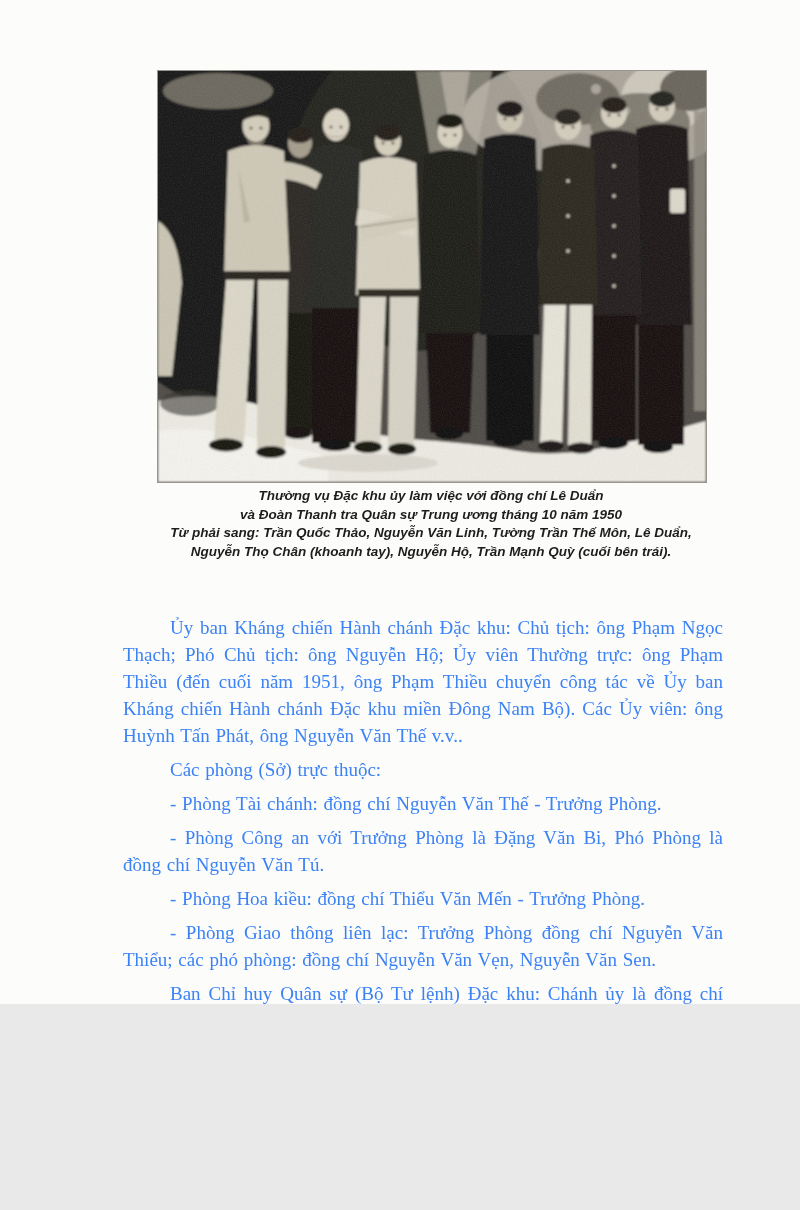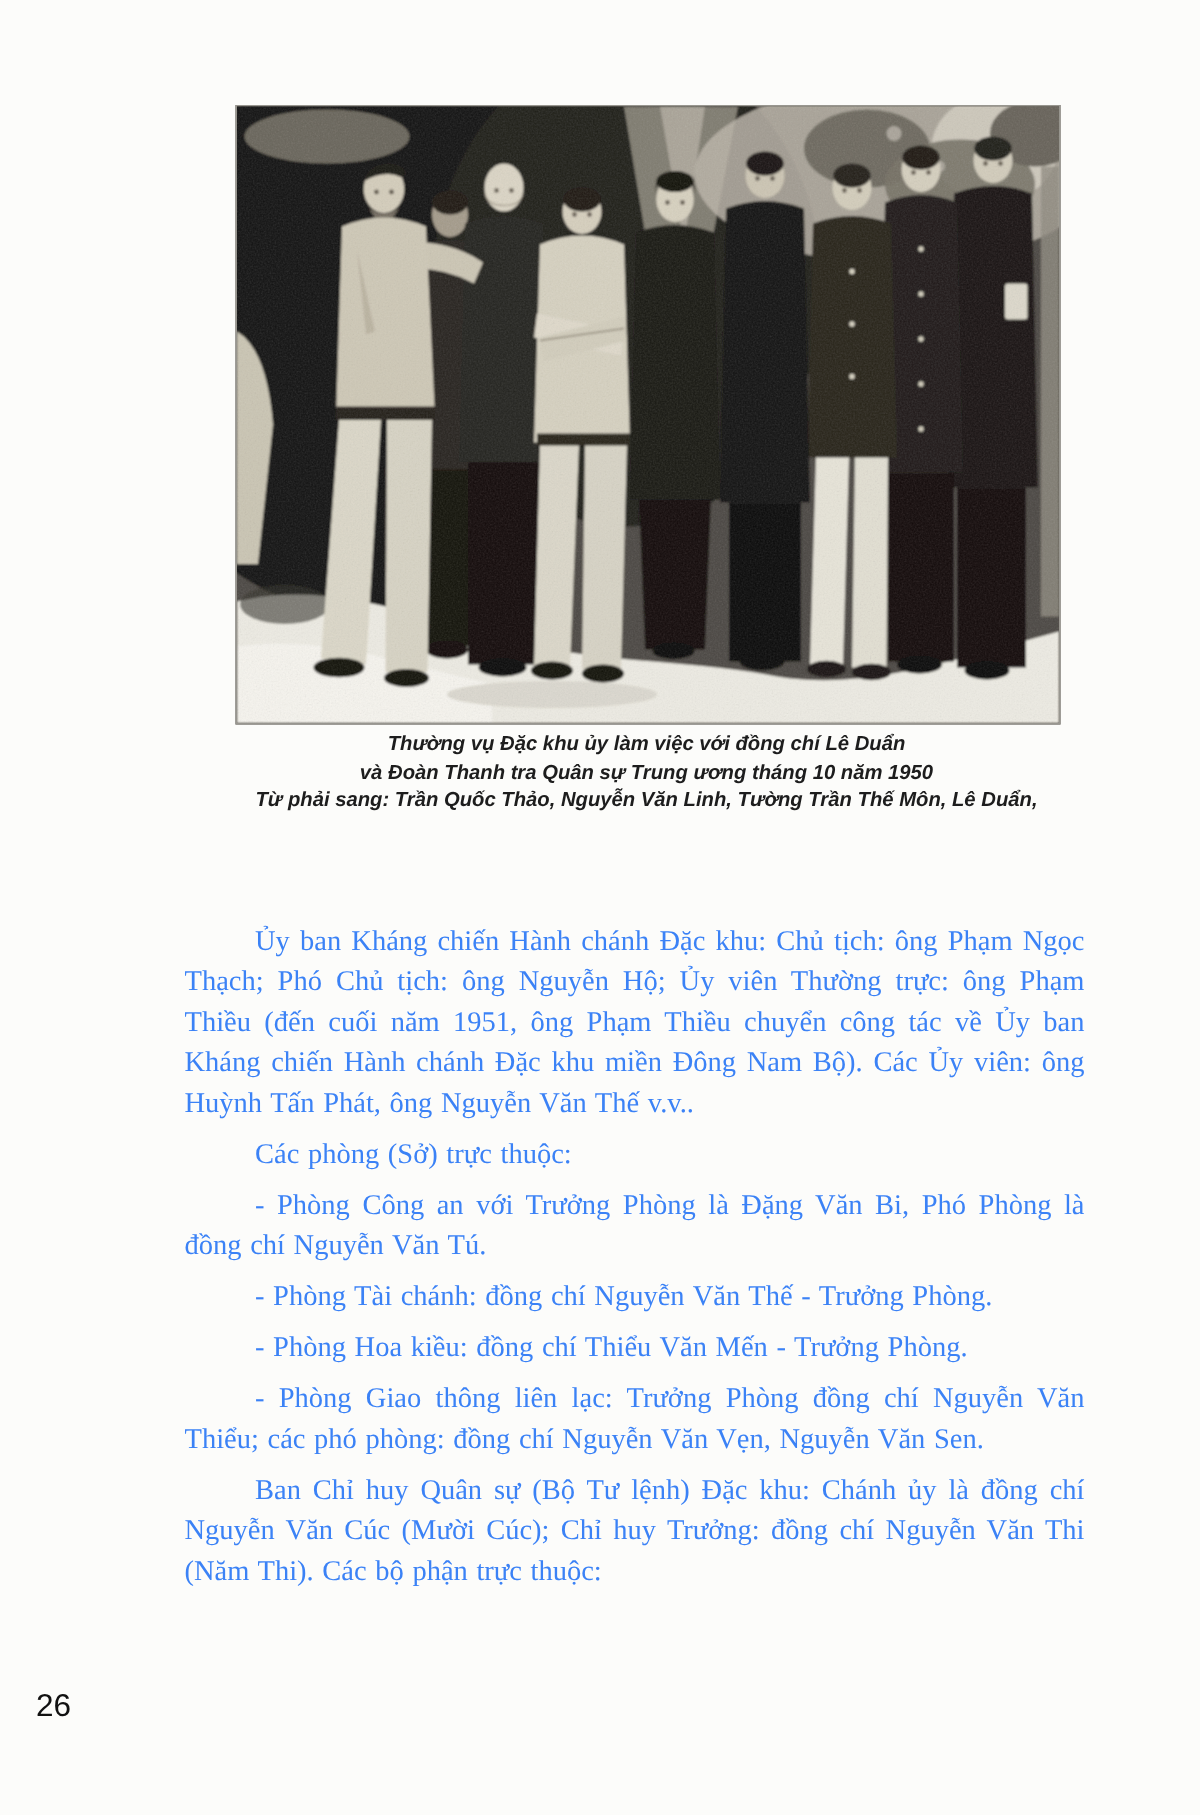--- a/index.html
+++ b/index.html
@@ -1,18 +1,18 @@
 <!DOCTYPE html>
 <html><head>
 <meta charset="utf-8">
 <style>
   html,body{margin:0;padding:0;background:#e9e9e9;}
   .sheet{
     position:relative;
-    width:800px;height:1210px;
+    width:800px;height:1004px;
     background:#fcfcfa;
     overflow:hidden;
     font-family:"Liberation Serif","DejaVu Serif",serif;
     color:#151210;
     margin:0 auto;
   }
   
   .photo-wrap{
     position:absolute;left:157px;top:70px;
     width:548px;height:411px;
@@ -216,28 +216,29 @@
         </g>
 
         <rect x="0" y="0" width="548" height="411" filter="url(#grainF)" opacity="0.32"></rect>
       </svg>
     </div>
 
     <figcaption class="caption">
       <div>Thường vụ Đặc khu ủy làm việc với đồng chí Lê Duẩn</div>
       <div>và Đoàn Thanh tra Quân sự Trung ương tháng 10 năm 1950</div>
       <div>Từ phải sang: Trần Quốc Thảo, Nguyễn Văn Linh, Tường Trần Thế Môn, Lê Duẩn,</div>
+      <div>Nguyễn Thọ Chân (khoanh tay), Nguyễn Hộ, Trần Mạnh Quỳ (cuối bên trái).</div>
     </figcaption>
   </figure>
 
   <main class="body-text">
     <p>Ủy ban Kháng chiến Hành chánh Đặc khu: Chủ tịch: ông Phạm Ngọc Thạch; Phó Chủ tịch: ông Nguyễn Hộ; Ủy viên Thường trực: ông Phạm Thiều (đến cuối năm 1951, ông Phạm Thiều chuyển công tác về Ủy ban Kháng chiến Hành chánh Đặc khu miền Đông Nam Bộ). Các Ủy viên: ông Huỳnh Tấn Phát, ông Nguyễn Văn Thế v.v..</p>
     <p>Các phòng (Sở) trực thuộc:</p>
+    <p>- Phòng Tài chánh: đồng chí Nguyễn Văn Thế - Trưởng Phòng.</p>
     <p>- Phòng Công an với Trưởng Phòng là Đặng Văn Bi, Phó Phòng là đồng chí Nguyễn Văn Tú.</p>
-    <p>- Phòng Tài chánh: đồng chí Nguyễn Văn Thế - Trưởng Phòng.</p>
     <p>- Phòng Hoa kiều: đồng chí Thiểu Văn Mến - Trưởng Phòng.</p>
     <p>- Phòng Giao thông liên lạc: Trưởng Phòng đồng chí Nguyễn Văn Thiểu; các phó phòng: đồng chí Nguyễn Văn Vẹn, Nguyễn Văn Sen.</p>
     <p>Ban Chỉ huy Quân sự (Bộ Tư lệnh) Đặc khu: Chánh ủy là đồng chí Nguyễn Văn Cúc (Mười Cúc); Chỉ huy Trưởng: đồng chí Nguyễn Văn Thi (Năm Thi). Các bộ phận trực thuộc:</p>
   </main>
 
   <div class="page-number">26</div>
 
 </div>
 
 </body></html>

